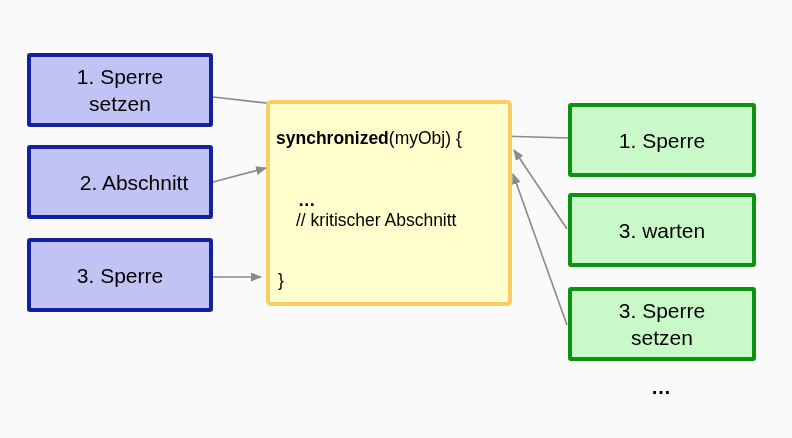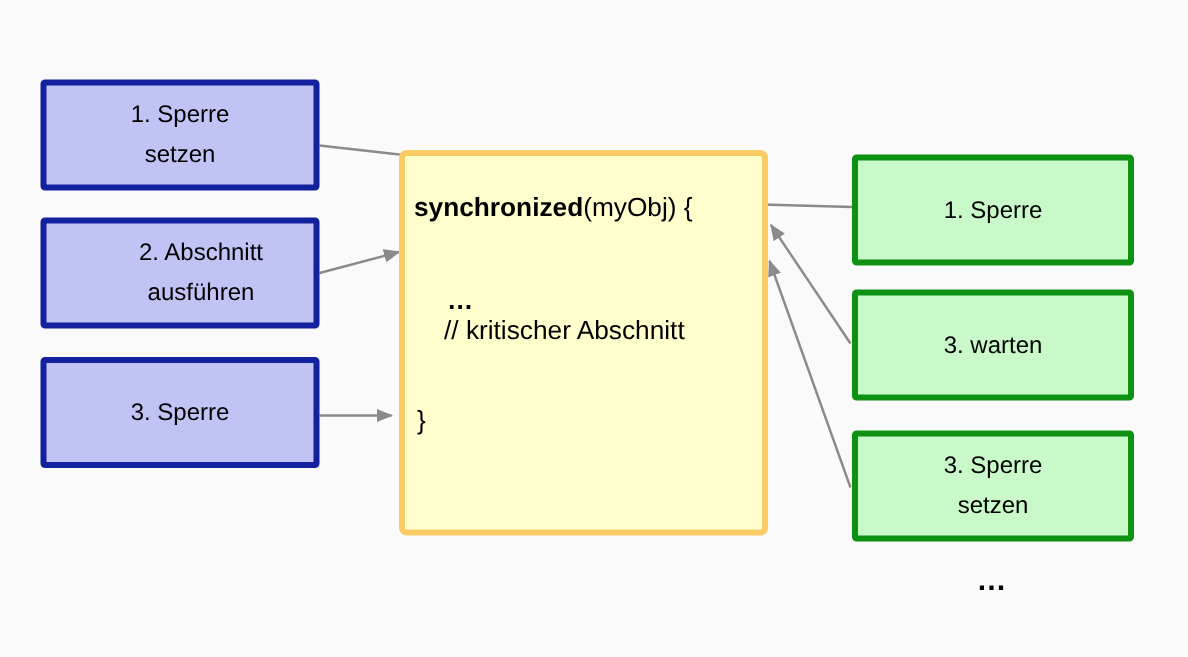--- a/index.html
+++ b/index.html
@@ -15,37 +15,37 @@
     font-family:"Liberation Sans", sans-serif;
     color:var(--text);
     overflow:hidden;
   }
   .canvas{position:relative;width:792px;height:438px;}
   .arrow-layer{position:absolute;left:0;top:0;width:792px;height:438px;pointer-events:none;}
   .step-box{
     position:absolute;
     display:flex;flex-direction:column;align-items:center;justify-content:center;
     text-align:center;
-    font-size:16px;line-height:27px;
+    font-size:21px;line-height:27px;
     border-radius:3px;
   }
   .step-box.blue{
     left:27px;width:186px;height:74px;
     background:var(--blue-fill);
     border:4px solid var(--blue-border);
   }
   .step-box.green{
     left:568px;width:188px;height:74px;
     background:var(--green-fill);
     border:4px solid var(--green-border);
   }
   .b1{top:53px;} .b2{top:145px;padding-left:28px;} .b3{top:238px;}
   .g1{top:103px;} .g2{top:193px;} .g3{top:287px;}
   .code-box{
-    position:absolute;left:266px;top:100px;width:246px;height:257px;
+    position:absolute;left:266px;top:100px;width:246px;height:206px;
     background:var(--yellow-fill);
     border:4px solid var(--yellow-border);
     border-radius:5px;
     font-size:17.5px;line-height:24px;
   }
   .code-line{position:absolute;white-space:nowrap;}
   .cl1{top:22px;left:6px;}
   .cl2{top:56px;left:26px;margin-top:48px;}
   .cl3{top:84px;left:28px;font-weight:bold;}
   .cl4{top:164px;left:8px;}
@@ -75,21 +75,20 @@
       <line x1="567" y1="325" x2="513" y2="174" marker-end="url(#ah)"></line>
     </g>
   </svg>
 
   <div class="step-box blue b1">
     <div>1. Sperre</div>
     <div>setzen</div>
   </div>
   <div class="step-box blue b2">
     <div>2. Abschnitt</div>
-    <div>ausführen</div>
   </div>
   <div class="step-box blue b3">
     <div>3. Sperre</div>
   </div>
 
   <div class="code-box">
     <div class="code-line cl1">
       <span class="kw">synchronized</span><span>(myObj) {</span>
     </div>
     <div class="code-line cl2">// kritischer Abschnitt</div>

